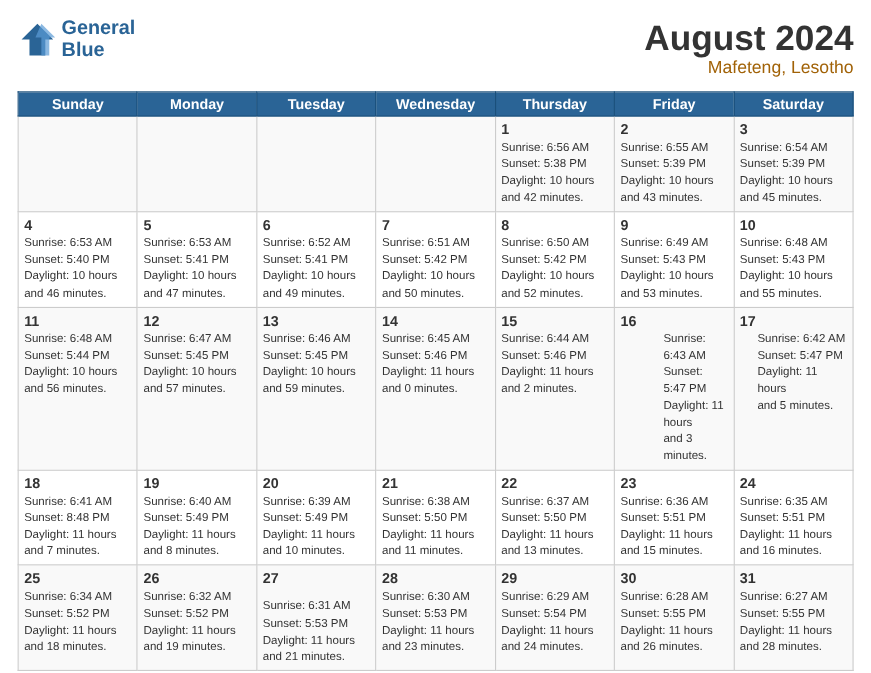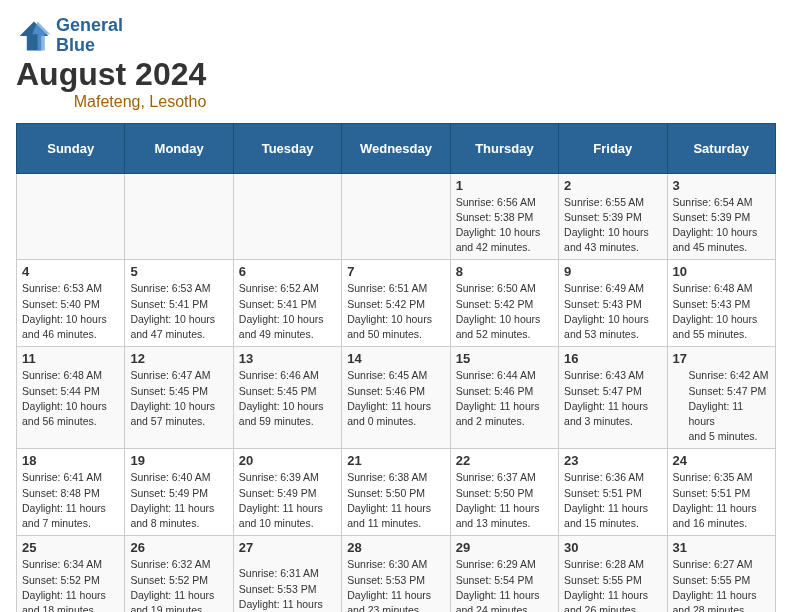--- a/index.html
+++ b/index.html
@@ -5,24 +5,23 @@
     * { box-sizing: border-box; margin: 0; padding: 0; }
     body {
       font-family: Arial, sans-serif;
       background: #fff;
       width: 792px;
       min-height: 612px;
       padding: 16px;
     }
     .header {
       display: flex;
-      justify-content: flex-end;
+      justify-content: space-between;
       align-items: flex-start;
       margin-bottom: 12px;
-      flex-direction: column;
     }
     .logo {
       display: flex;
       align-items: center;
       gap: 4px;
     }
     .logo-text {
       font-size: 18px;
       font-weight: bold;
       color: #333;
@@ -49,21 +48,21 @@
     }
     table {
       width: 100%;
       border-collapse: collapse;
       font-size: 11px;
     }
     thead th {
       background-color: #2a6496;
       color: #fff;
       text-align: center;
-      padding: 17px 4px;
+      padding: 3px 4px;
       font-size: 13px;
       border: 1px solid #1a4f7a;
     }
     tbody td {
       border: 1px solid #ccc;
       vertical-align: top;
       padding: 4px 5px;
       min-height: 80px;
       height: 78px;
       width: calc(100% / 7);
@@ -232,21 +231,21 @@
         </td>
         <td>
           <span class="day-num">15</span>
           <div class="day-info" style="white-space: pre-line;">Sunrise: 6:44 AM
 Sunset: 5:46 PM
 Daylight: 11 hours
 and 2 minutes.</div>
         </td>
         <td>
           <span class="day-num">16</span>
-          <div class="day-info" style="white-space: pre-line;">Sunrise: 6:43 AM
+          <div class="day-info" style="white-space: pre-line; margin-left: 39px;">Sunrise: 6:43 AM
 Sunset: 5:47 PM
 Daylight: 11 hours
 and 3 minutes.</div>
         </td>
         <td>
           <span class="day-num">17</span>
           <div class="day-info" style="white-space: pre-line; margin-left: 16px;">Sunrise: 6:42 AM
 Sunset: 5:47 PM
 Daylight: 11 hours
 and 5 minutes.</div>

